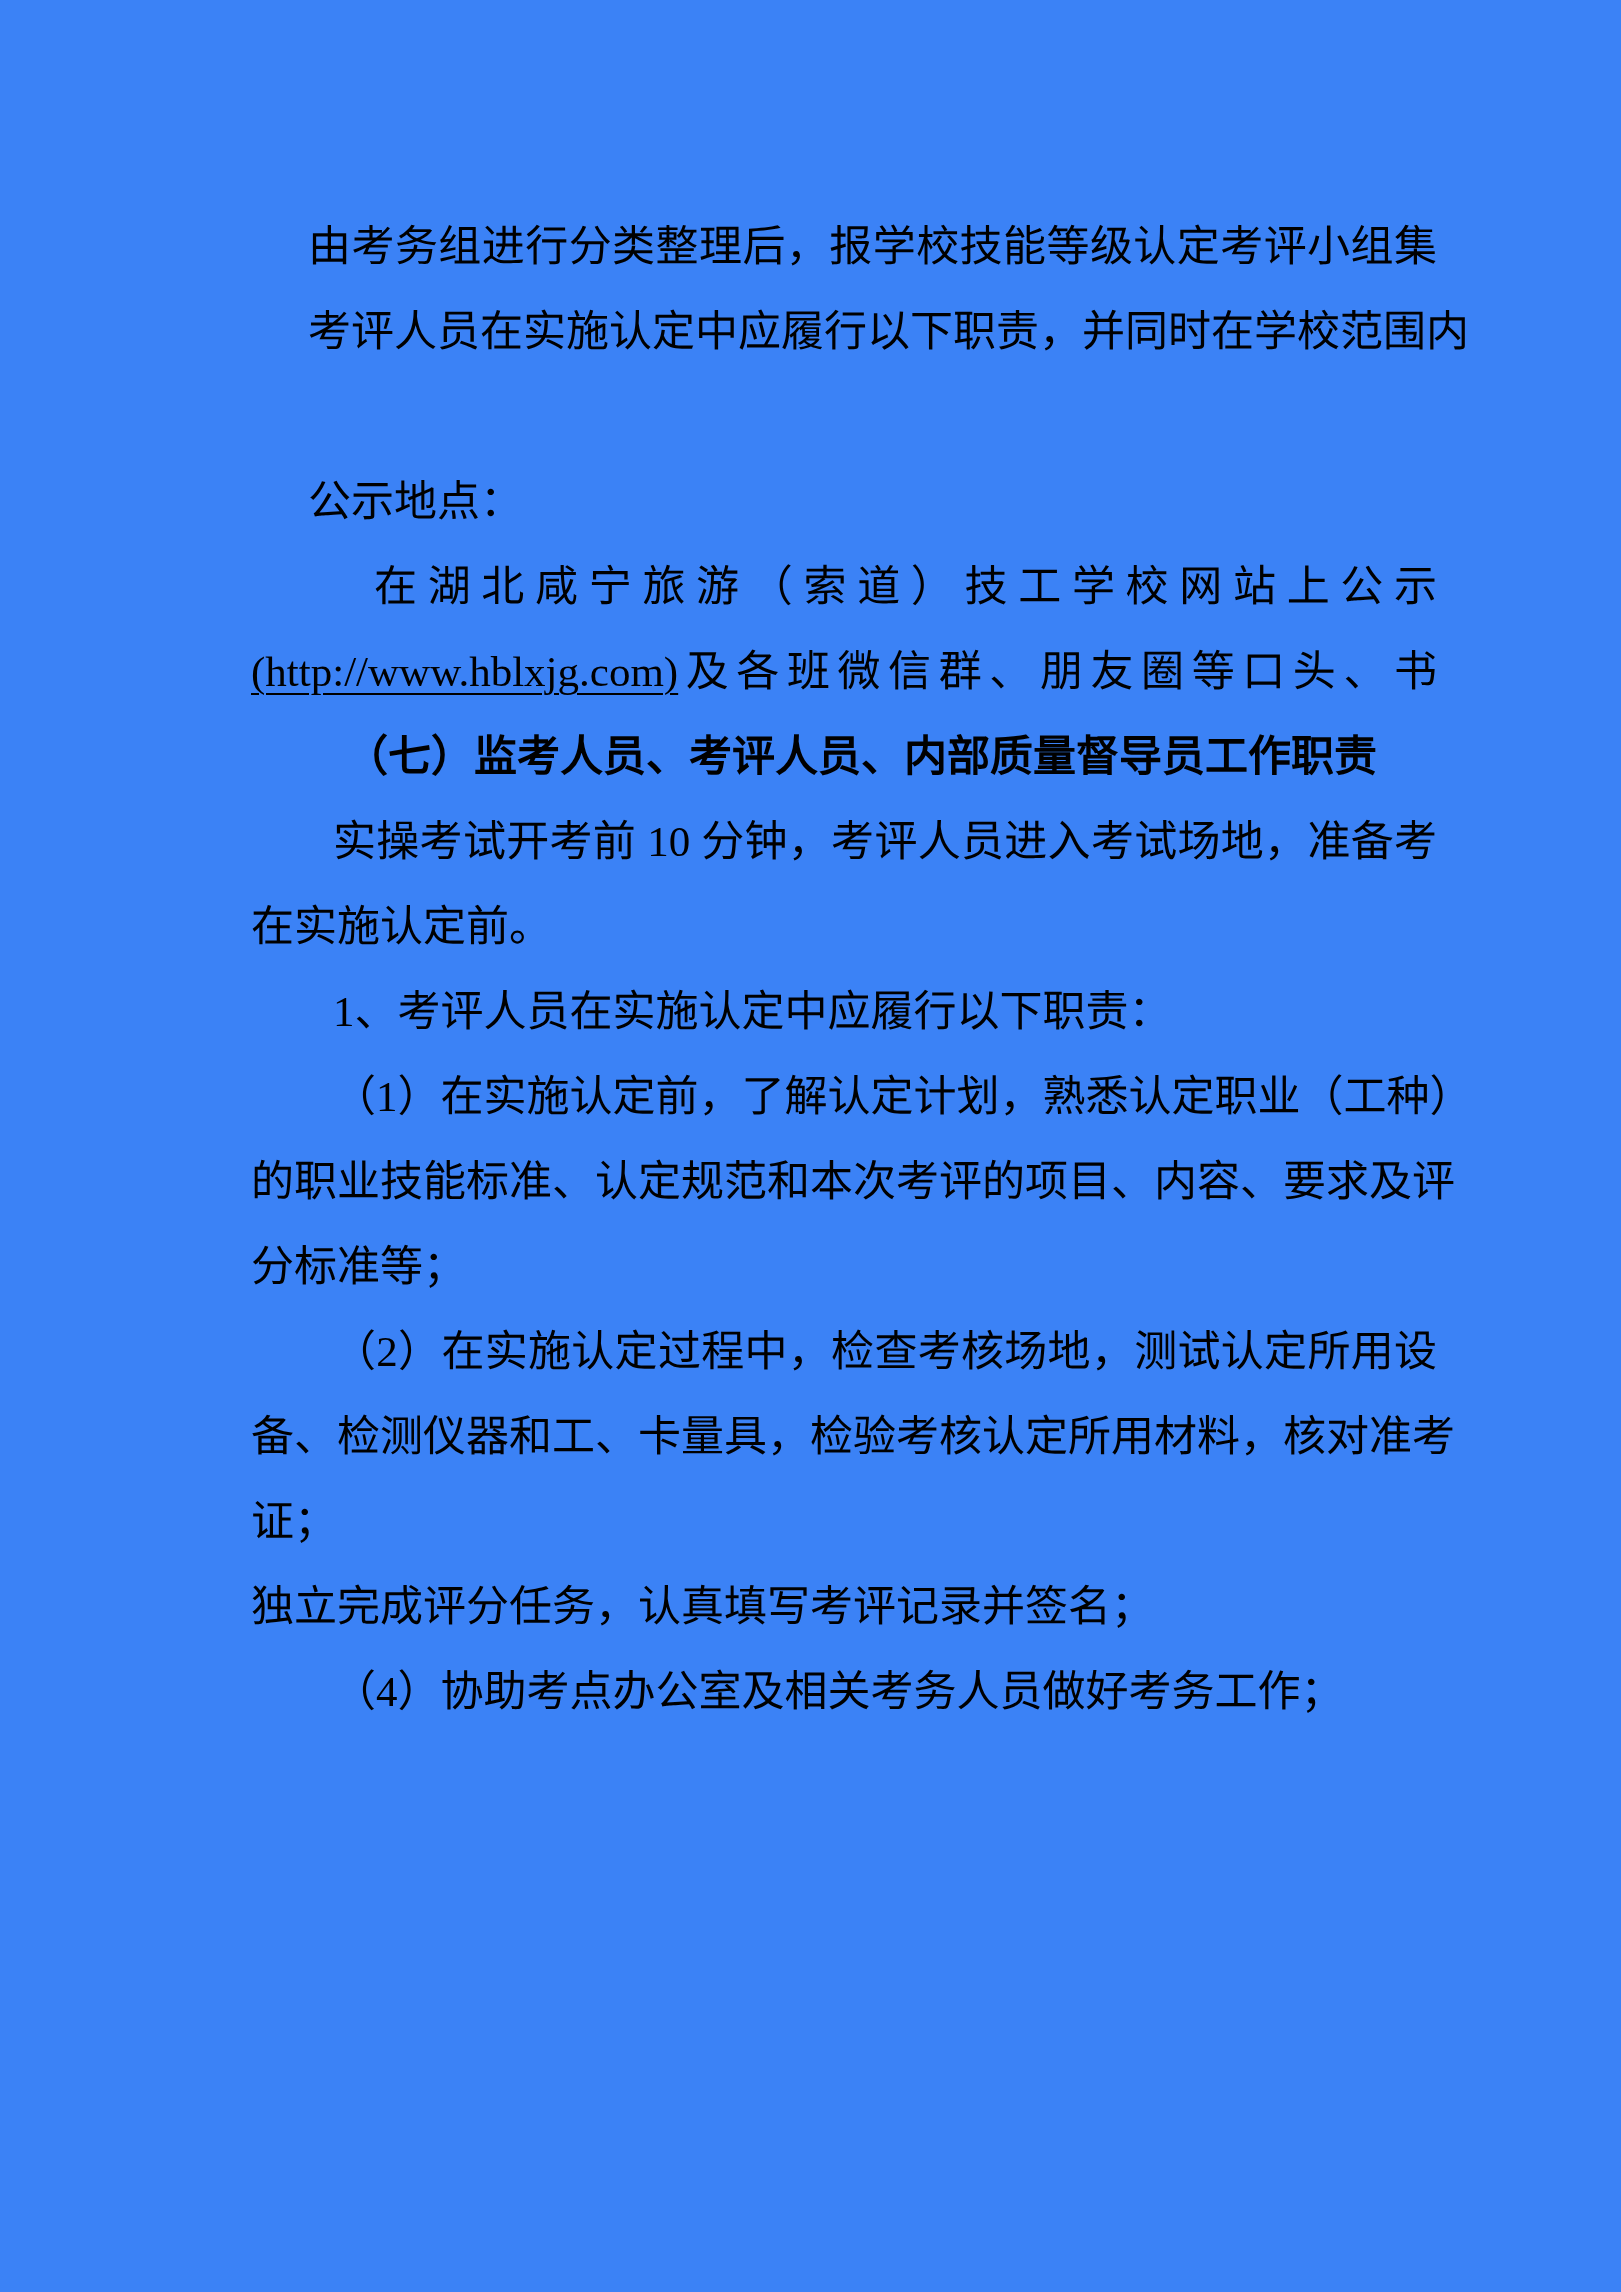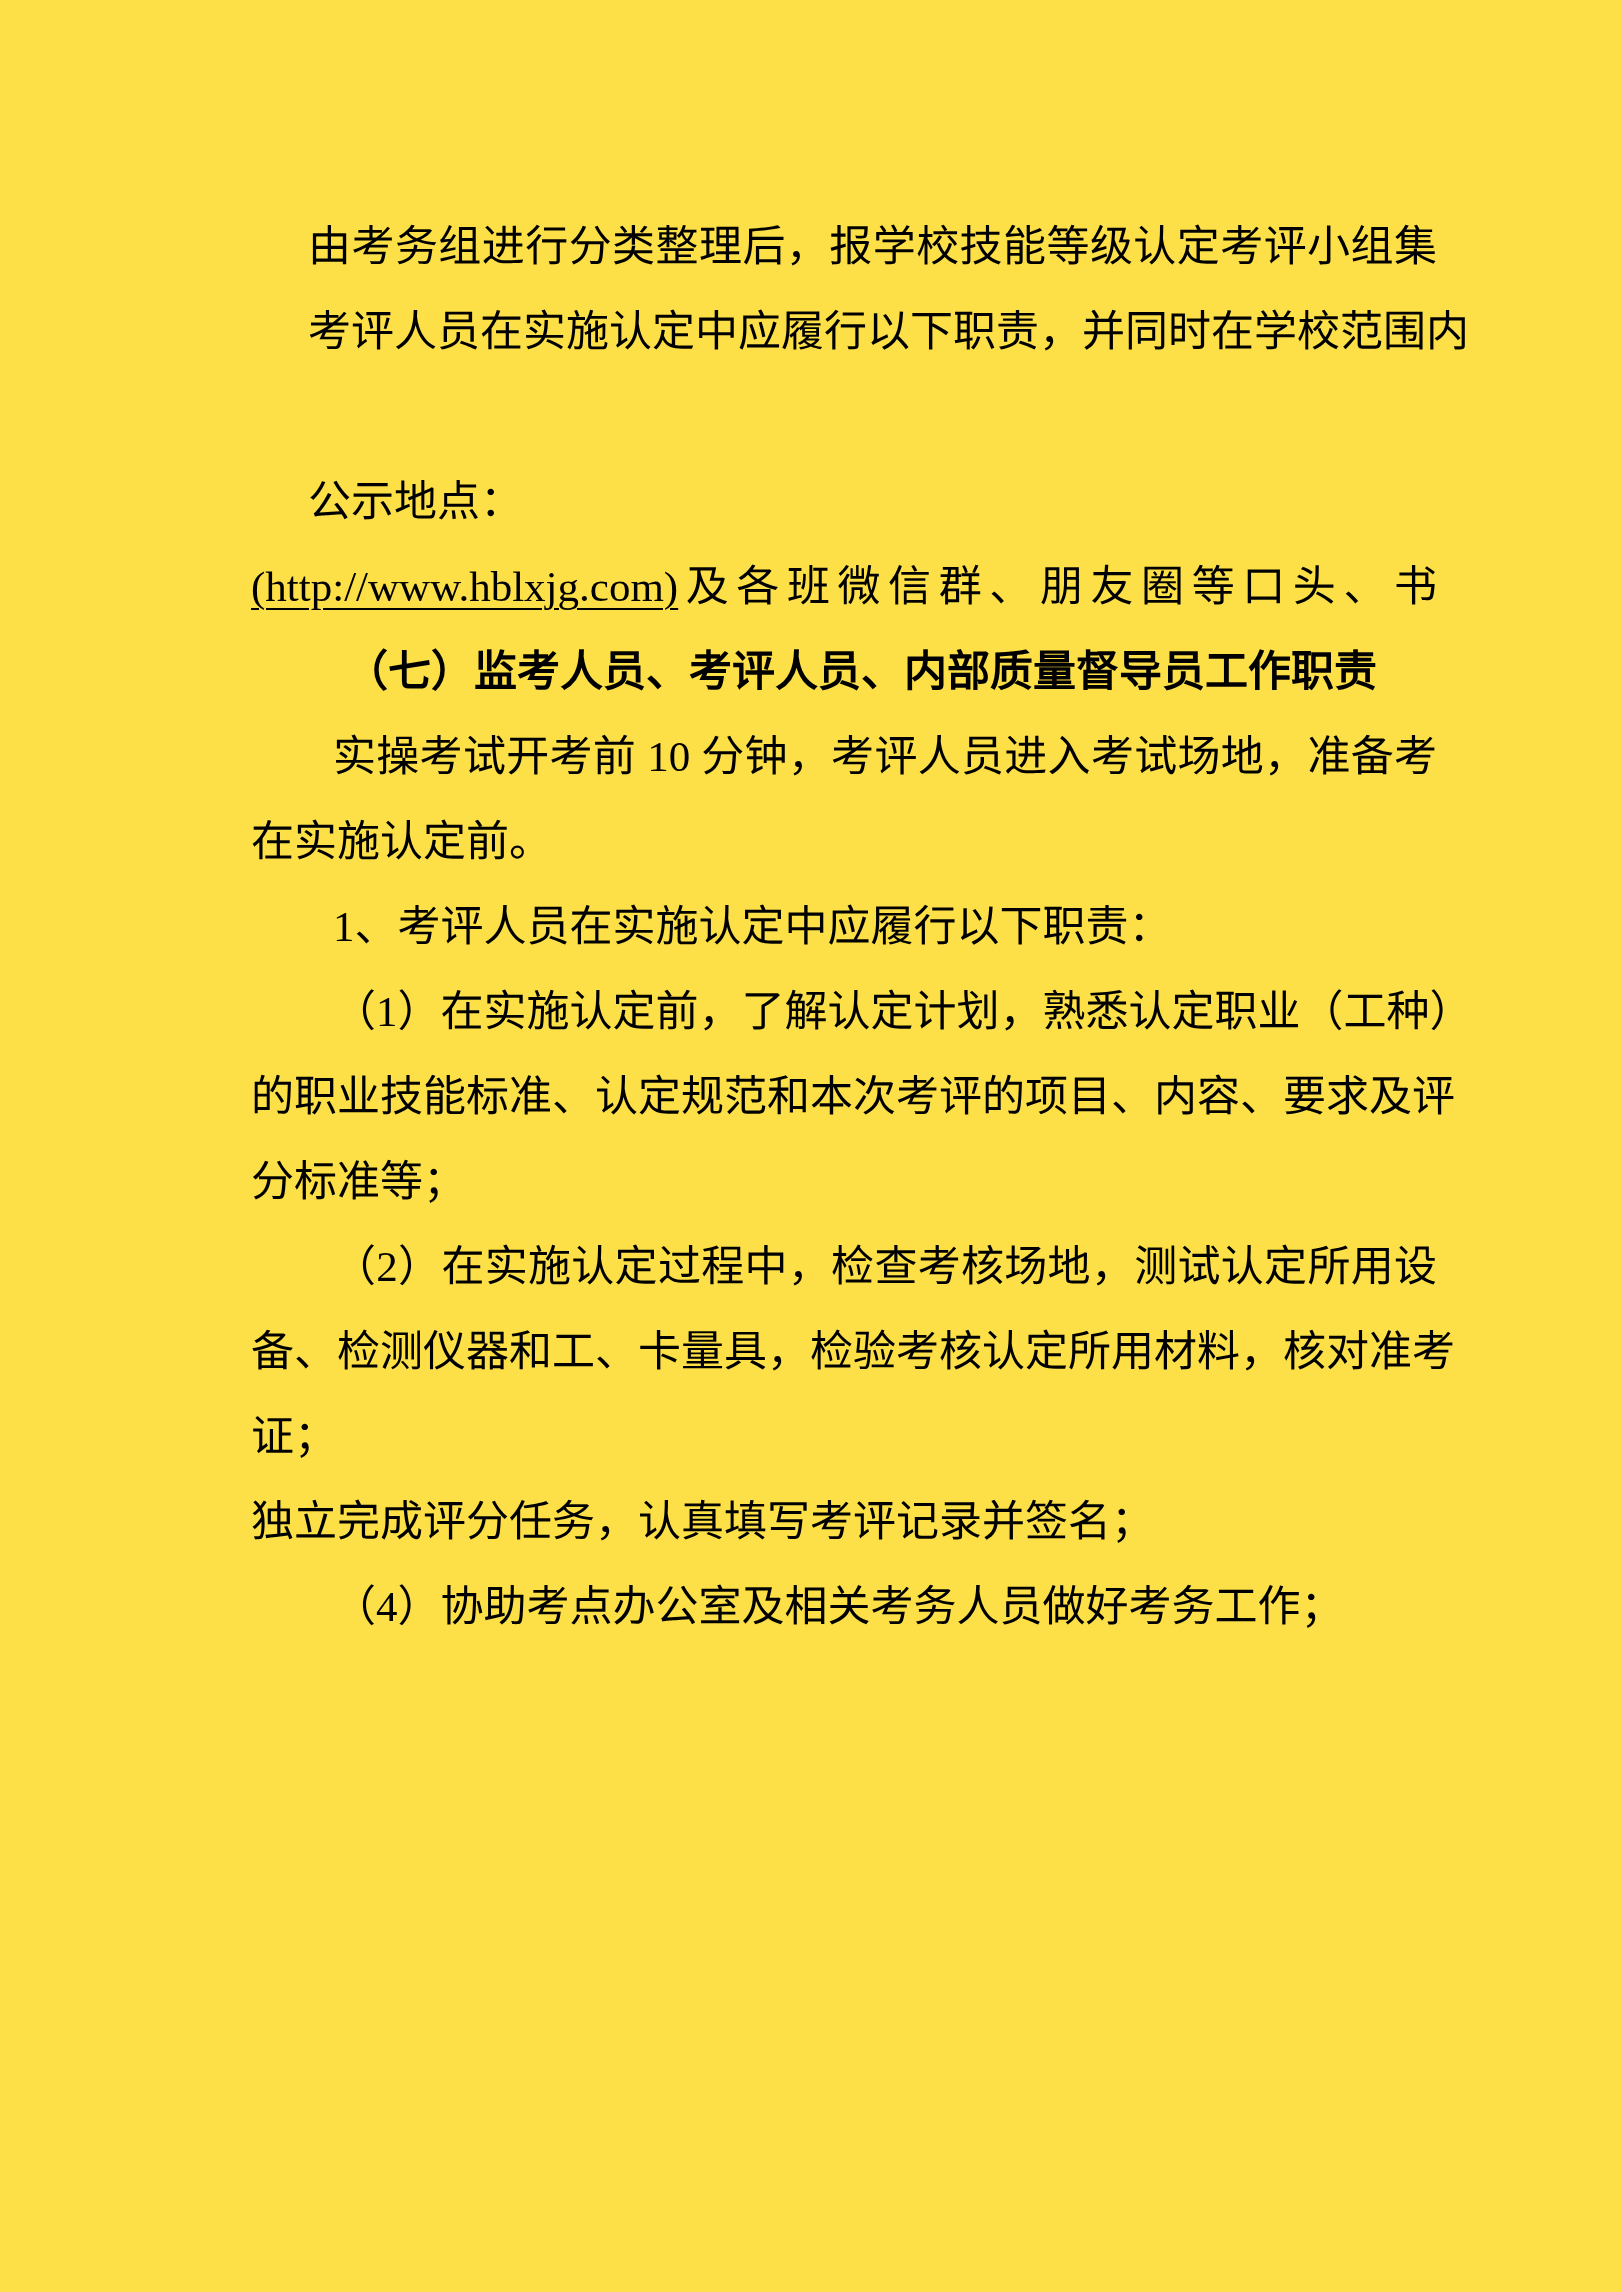--- a/index.html
+++ b/index.html
@@ -4,21 +4,21 @@
 <style>
   html, body {
     margin: 0;
     padding: 0;
     background: #ffffff;
   }
   .page {
     position: relative;
     width: 1621px;
     height: 2293px;
-    background: #fde047;
+    background: #3b82f6;
     overflow: hidden;
     font-family: "Liberation Serif", "DejaVu Serif", serif;
     color: #000000;
   }
   .doc {
     position: absolute;
     left: 251px;
     top: 204px;
     width: 1186px;
     font-size: 43px;
@@ -62,20 +62,21 @@
   <div class="doc">
       <div class="para hang">
         <div class="ln"><span>由考务组进行分类整理后，报学校技能等级认定考评小组集</span></div>
         <div class="ln"><span>考评人员在实施认定中应履行以下职责，并同时在学校范围内</span></div>
       </div>
       <div class="para blank"></div>
       <div class="para">
         <div class="ln last" style="text-indent: 57px;"><span>公示地点：</span></div>
       </div>
       <div class="para">
+        <div class="ln" style="text-indent: 123px;"><span>在湖北咸宁旅游（索道）技工学校网站上公示</span></div>
         <div class="ln"><span class="u">(http://www.hblxjg.com)</span><span>及各班微信群、朋友圈等口头、书</span></div>
       </div>
       <div class="para heading">
         <div class="ln last" style="text-indent: 94px;"><span>（七）监考人员、考评人员、内部质量督导员工作职责</span></div>
       </div>
       <div class="para">
         <div class="ln" style="text-indent: 82px;"><span>实操考试开考前 10 分钟，考评人员进入考试场地，准备考</span></div>
         <div class="ln last"><span>在实施认定前。</span></div>
       </div>
       <div class="para">

